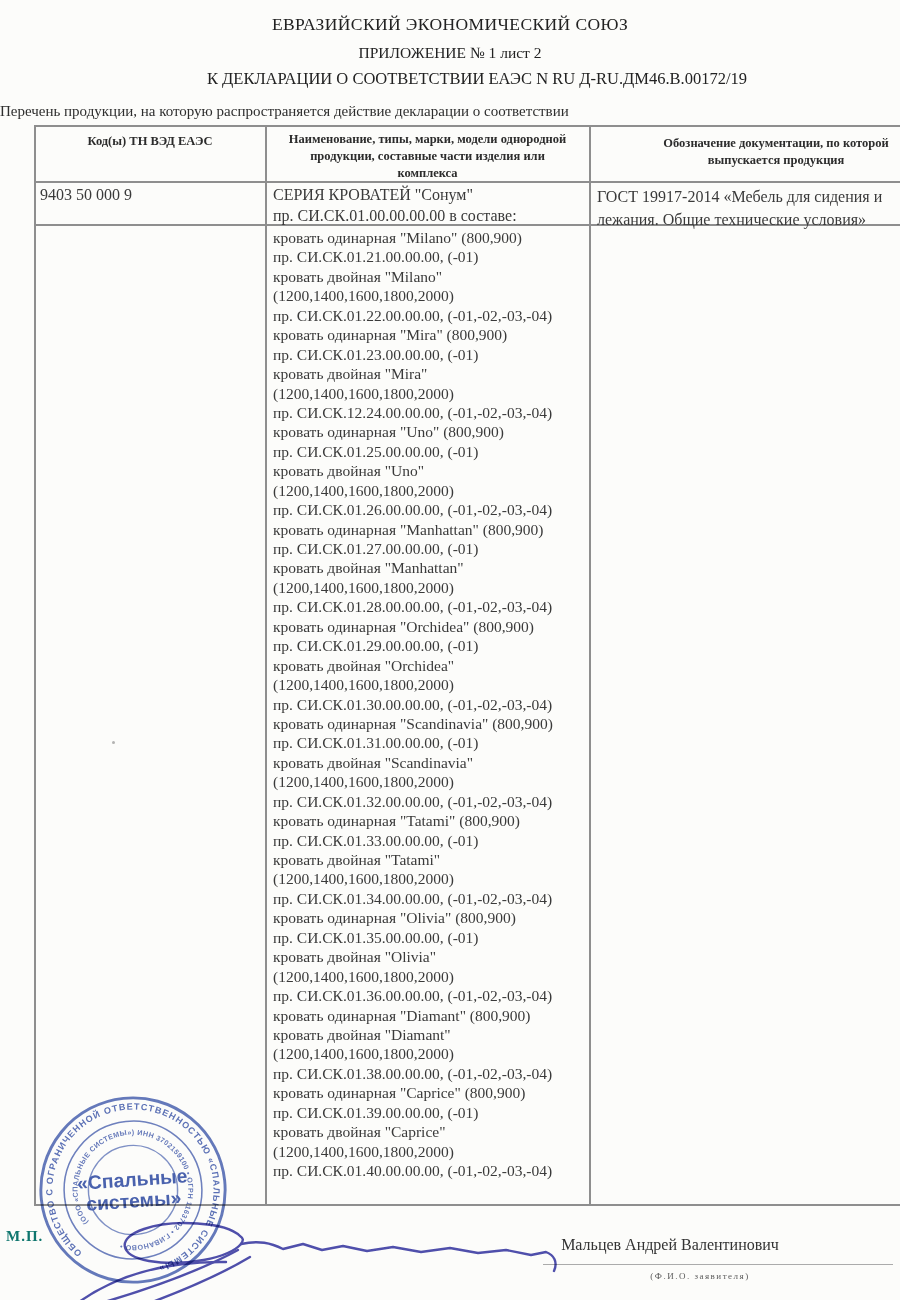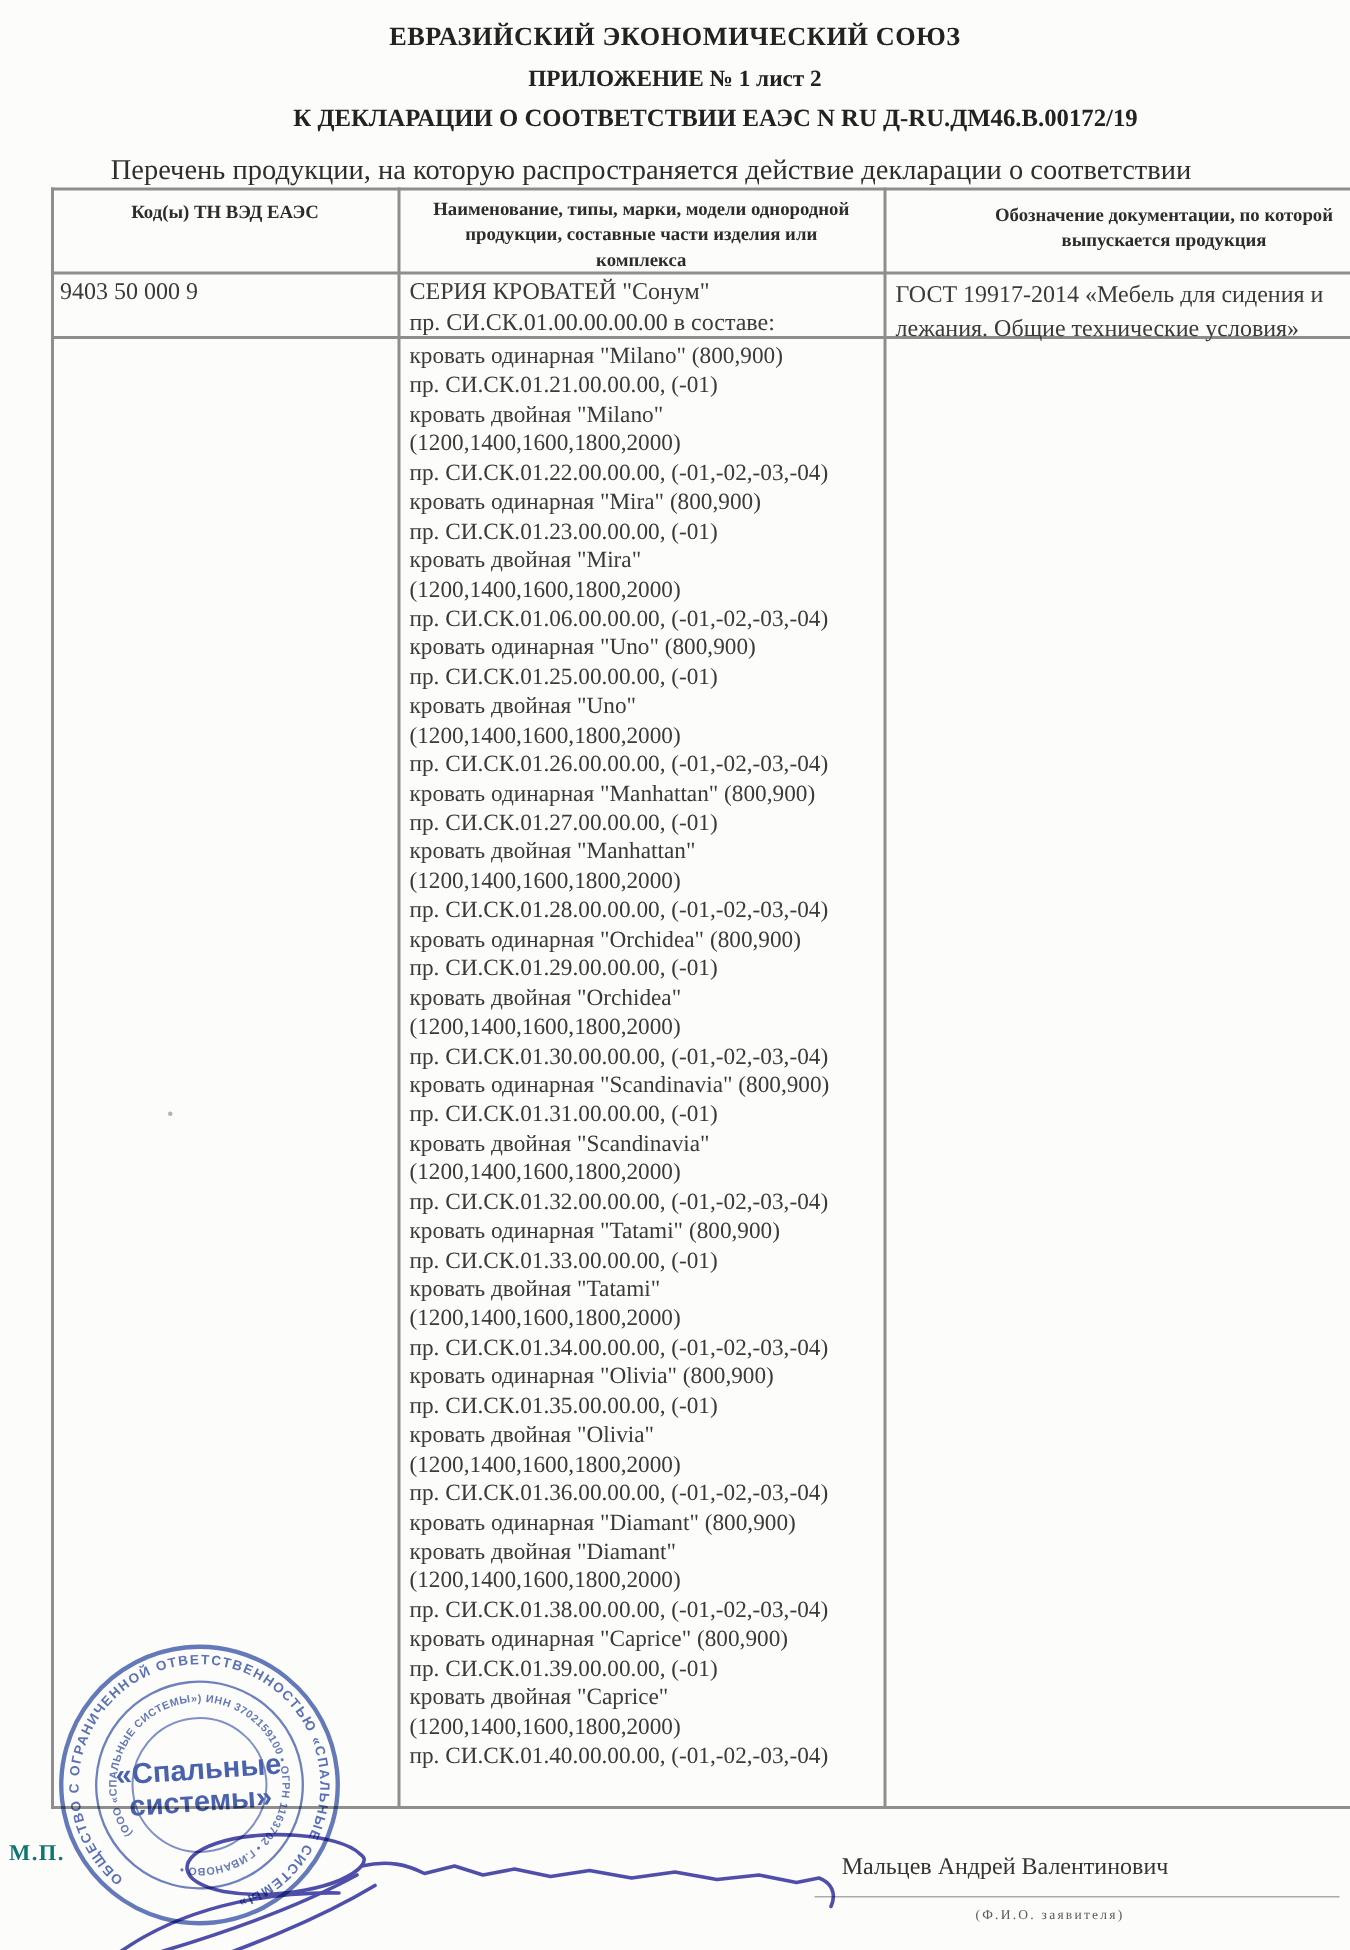--- a/index.html
+++ b/index.html
@@ -2,25 +2,25 @@
 <html><head>
 <meta charset="utf-8">
 <style>
   html,body{margin:0;padding:0;background:#e8e8e8;}
   .page{
     position:relative;width:900px;height:1300px;margin:0 auto;
     background:#fcfcfa;overflow:hidden;
     font-family:"Liberation Serif","DejaVu Serif",serif;color:#3a3a3a;
   }
   
-  .t1,.t2,.t3{position:absolute;left:0;width:900px;text-align:center;font-weight:bold;color:#222;}
+  .t1,.t2,.t3{position:absolute;left:0;width:900px;text-align:center;font-weight:normal;color:#222;}
   .t1{top:14px;font-size:17.5px;letter-spacing:.4px;}
   .t2{top:44px;font-size:15.5px;}
   .t3{top:69px;font-size:16.5px;padding-left:27px;}
-  .caption{position:absolute;top:103px;left:0;width:868px;text-align:center;font-size:19px;color:#2e2e2e;}
+  .caption{position:absolute;top:103px;left:0;width:868px;font-size:15px;color:#2e2e2e;}
   
   .hline{position:absolute;height:2px;background:#8e8e8e;}
   .vline{position:absolute;width:2px;background:#8e8e8e;}
   
   .cell{position:absolute;}
   .hcell{font-weight:bold;font-size:12.5px;line-height:17px;text-align:center;color:#2c2c2c;white-space:pre-line;}
   .c-code{left:40px;top:186px;font-size:16px;}
   .c-name1{left:273px;top:184px;font-size:16px;line-height:21px;white-space:pre-line;}
   .c-doc1{left:597px;top:186px;font-size:16px;line-height:22.5px;white-space:pre-line;width:300px;}
   .plines{left:273px;top:228px;}
@@ -69,21 +69,21 @@
   <div class="cell plines">
       <div class="pline">кровать одинарная "Milano" (800,900)</div>
       <div class="pline">пр. СИ.СК.01.21.00.00.00, (-01)</div>
       <div class="pline">кровать двойная "Milano"</div>
       <div class="pline">(1200,1400,1600,1800,2000)</div>
       <div class="pline">пр. СИ.СК.01.22.00.00.00, (-01,-02,-03,-04)</div>
       <div class="pline">кровать одинарная "Mira" (800,900)</div>
       <div class="pline">пр. СИ.СК.01.23.00.00.00, (-01)</div>
       <div class="pline">кровать двойная "Mira"</div>
       <div class="pline">(1200,1400,1600,1800,2000)</div>
-      <div class="pline">пр. СИ.СК.01.06.00.00.00, (-01,-02,-03,-04)</div>
+      <div class="pline">пр. СИ.СК.12.24.00.00.00, (-01,-02,-03,-04)</div>
       <div class="pline">кровать одинарная "Uno" (800,900)</div>
       <div class="pline">пр. СИ.СК.01.25.00.00.00, (-01)</div>
       <div class="pline">кровать двойная "Uno"</div>
       <div class="pline">(1200,1400,1600,1800,2000)</div>
       <div class="pline">пр. СИ.СК.01.26.00.00.00, (-01,-02,-03,-04)</div>
       <div class="pline">кровать одинарная "Manhattan" (800,900)</div>
       <div class="pline">пр. СИ.СК.01.27.00.00.00, (-01)</div>
       <div class="pline">кровать двойная "Manhattan"</div>
       <div class="pline">(1200,1400,1600,1800,2000)</div>
       <div class="pline">пр. СИ.СК.01.28.00.00.00, (-01,-02,-03,-04)</div>

